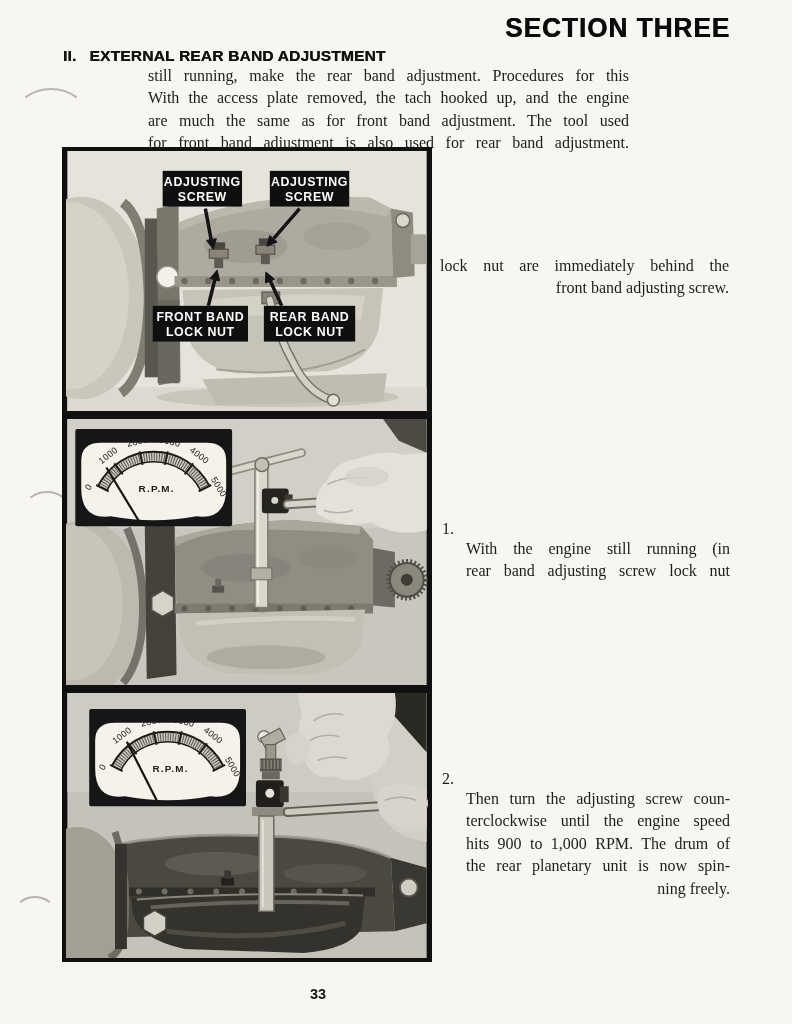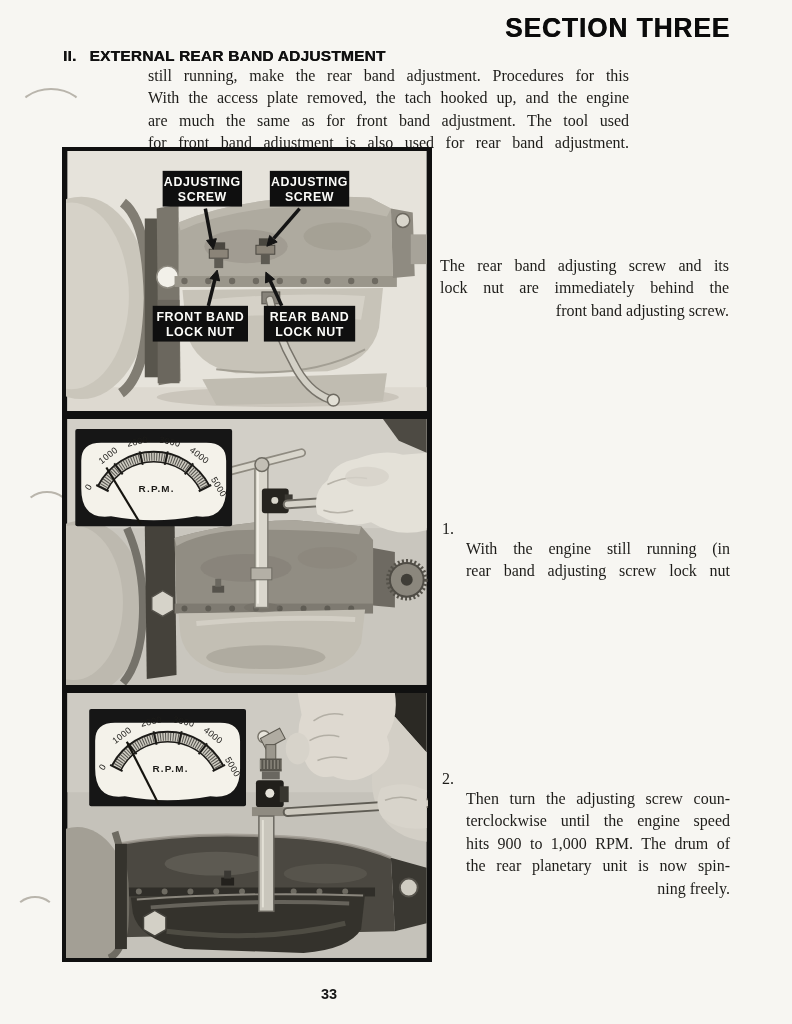--- a/index.html
+++ b/index.html
@@ -36,21 +36,21 @@
   .step2{top:768px;left:442px;width:288px;}
   .figure-frame{
     top:147px;left:62px;width:370px;height:815px;
     background:#101010;box-sizing:border-box;padding:4px;
     display:flex;flex-direction:column;gap:8px;
   }
   .photo{width:362px;display:block;}
   .page-number{
     top:986px;left:0;width:636px;text-align:center;
     font-family:"Liberation Sans", sans-serif;font-weight:bold;
-    font-size:14.5px;color:#151515;padding-left:11px;
+    font-size:14.5px;color:#151515;
   }
   .arc-mark{
     border:2px solid transparent;border-top-color:#aaa59b;
     border-radius:50%;opacity:0.8;
   }
   .arc1{top:88px;left:16px;width:66px;height:48px;}
   .arc2{top:491px;left:24px;width:42px;height:32px;}
   .arc3{top:896px;left:14px;width:38px;height:30px;}
   svg text{font-family:"Liberation Sans", sans-serif;}
   .photo-label-text{font-weight:bold;font-size:12.5px;letter-spacing:0.6px;fill:#fcfcf9;}
@@ -350,21 +350,20 @@
       <text x="94.7" y="15.7" class="gauge-tick-label" text-anchor="middle" transform="rotate(12.6 94.7 15.7)">3000</text>
       <text x="123.1" y="29.1" class="gauge-tick-label" text-anchor="middle" transform="rotate(37.8 123.1 29.1)">4000</text>
       <text x="142" y="60" class="gauge-tick-label" text-anchor="middle" transform="rotate(60 142 60)">5000</text>
       <text x="82" y="64" text-anchor="middle" class="gauge-unit">R.P.M.</text>
       <line x1="70" y1="96" x2="37.9" y2="33.1" stroke="#15140f" stroke-width="2.2"></line>
     </g>
   </svg>
 </div>
 
 <div class="abs textblock caption1">
-  <div class="jl">The rear band adjusting screw and its</div>
   <div class="jl">lock nut are immediately behind the</div>
   <div class="jl-last">front band adjusting screw.</div>
 </div>
 
 <div class="abs textblock step step1">
   <div class="step-num">1.</div>
   <div class="step-body">
     <div class="jl">With the engine still running (in</div>
     <div class="jl">rear band adjusting screw lock nut</div>
   </div>

